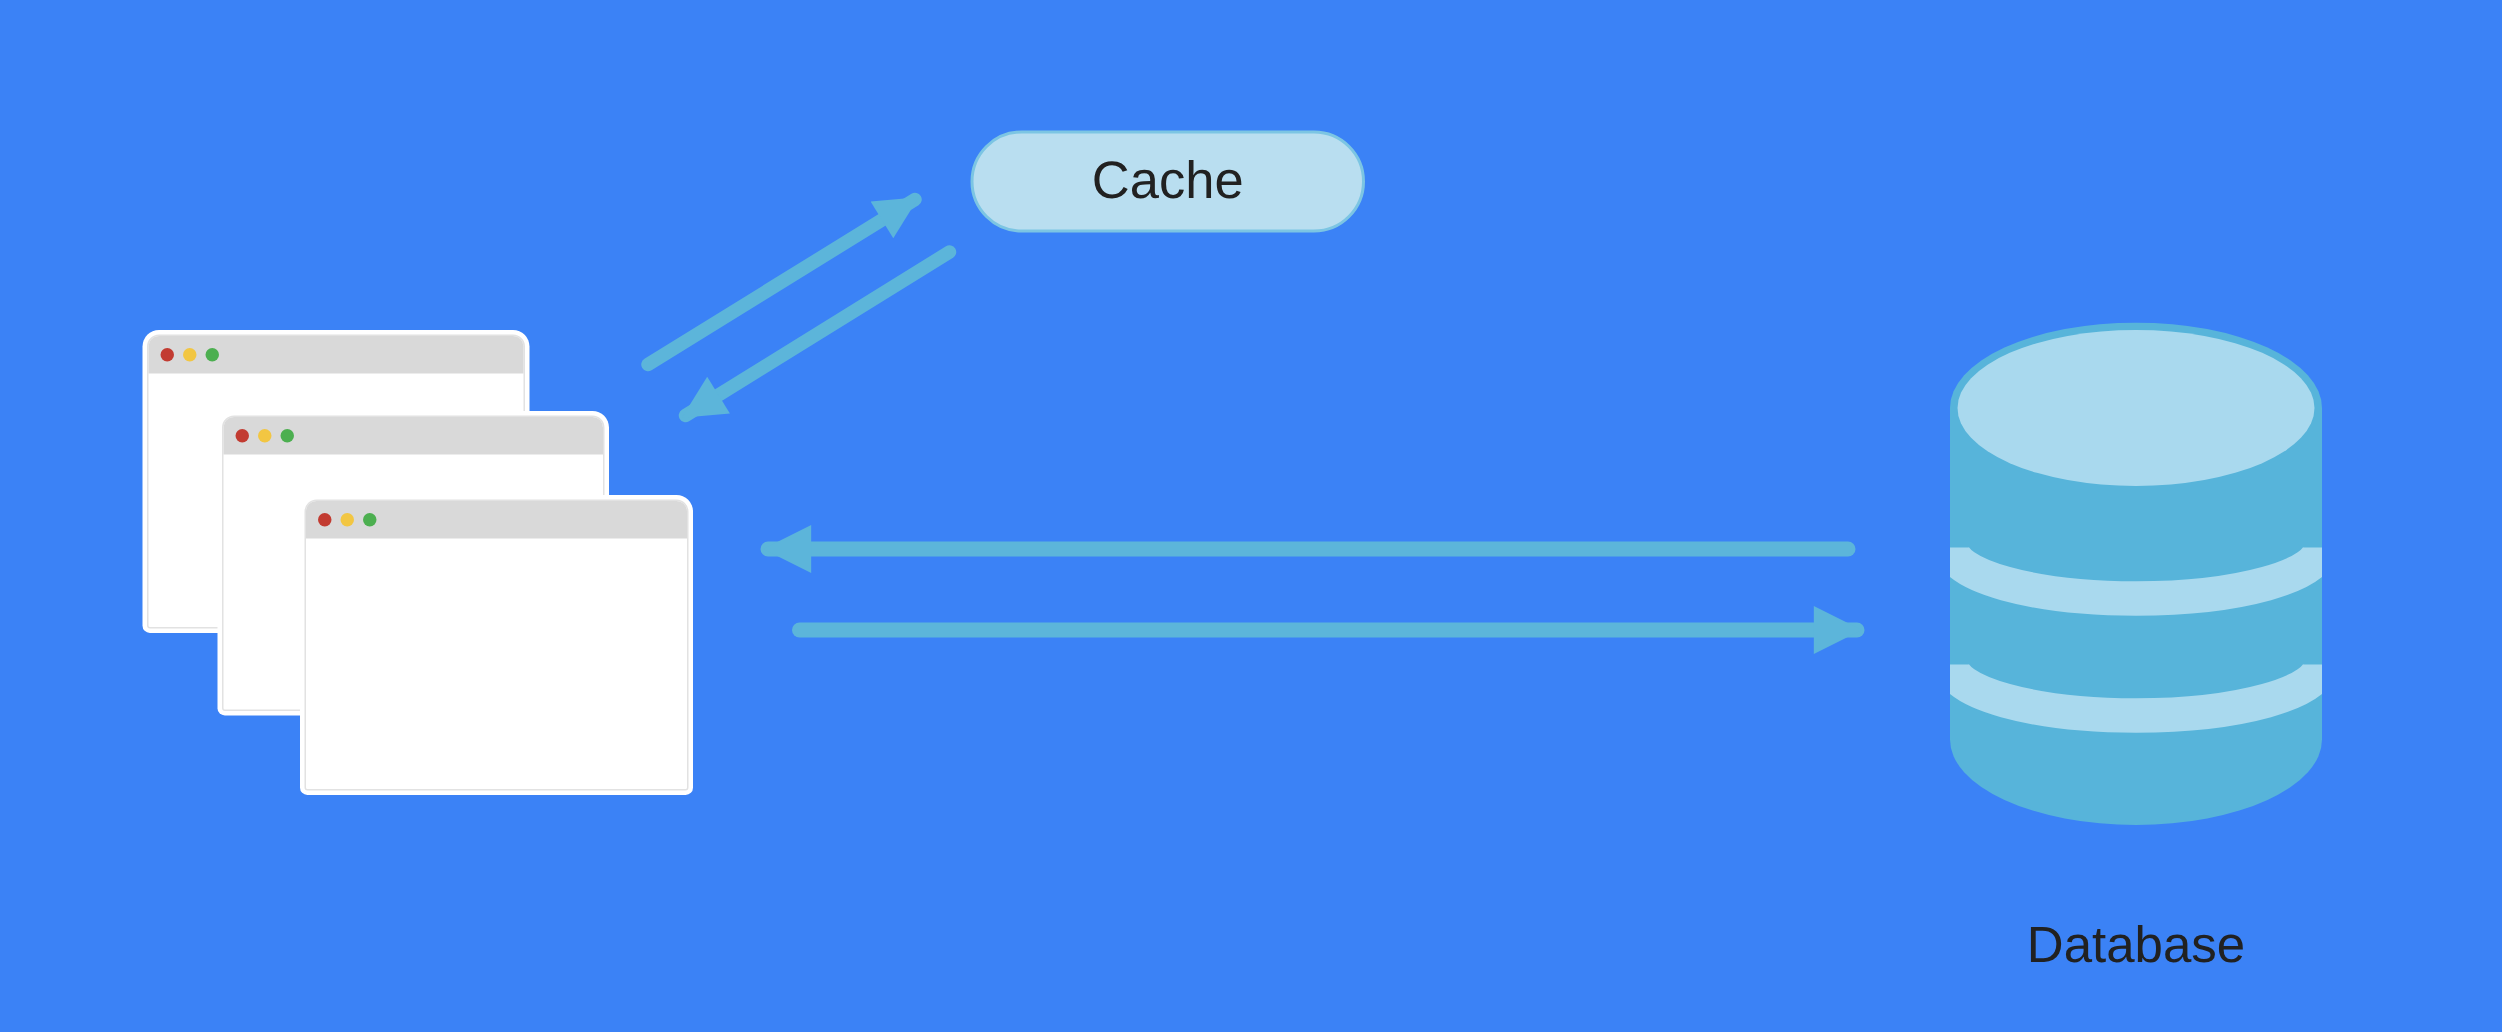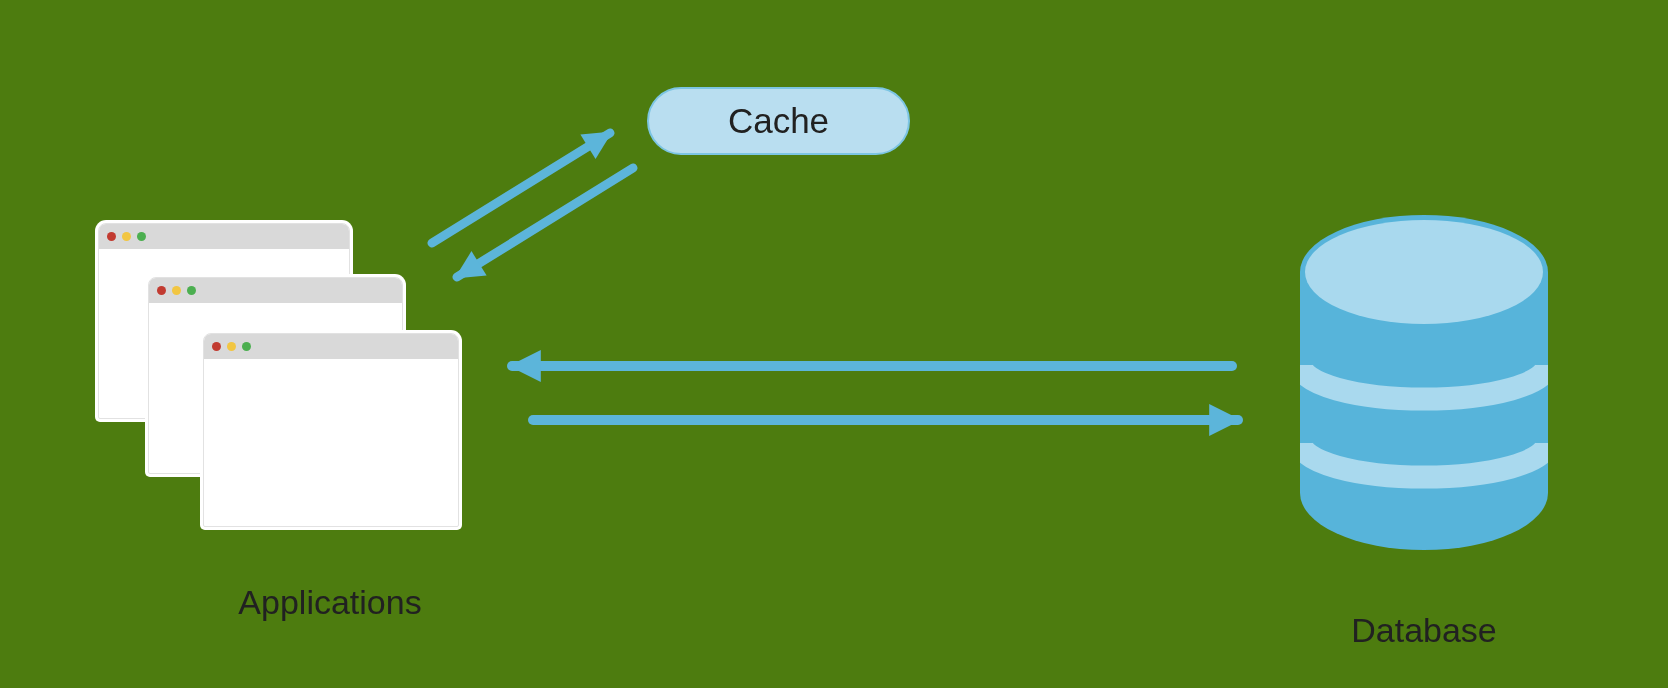--- a/index.html
+++ b/index.html
@@ -1,19 +1,19 @@
 <!DOCTYPE html>
 <html style="--arrow: #5cb5da; --db-body: #57b4da; --db-light: #a9d9ee; --cache-fill: #b9def0; --cache-border: #7cc5e3; --titlebar: #d9d9d9; --window-border: #e2e2e2; --dot-red: #c23b31; --dot-yellow: #f2c642; --dot-green: #4caf50; --label-text: #212121;"><head>
 <meta charset="utf-8">
 <style>
   html,body{margin:0;padding:0;background:#ffffff;}
   .canvas{
     position:relative;
     width:1668px;height:688px;
-    background:#4d7c0f;
+    background:#3b82f6;
     overflow:hidden;
     font-family:"Liberation Sans", sans-serif;
   }
   
   .arrows-layer{position:absolute;left:0;top:0;width:1668px;height:688px;}
   .arrow-line{
     stroke:var(--arrow,#5cb5da);
     fill:none;
     stroke-linecap:round;
   }
@@ -122,16 +122,15 @@
       </clipPath>
     </defs>
     <path class="db-body" d="M0,57 A124,57 0 0 1 248,57 L248,278 A124,57 0 0 1 0,278 Z"></path>
     <g clip-path="url(#dbclip)">
       <path class="db-band" d="M1,150 A123,34 0 0 0 247,150"></path>
       <path class="db-band" d="M1,228 A123,34 0 0 0 247,228"></path>
     </g>
     <ellipse class="db-light" cx="124" cy="57" rx="119" ry="52"></ellipse>
   </svg>
 
-  <div class="node-label label-applications">Applications</div>
   <div class="node-label label-database">Database</div>
 
 </div>
 
 </body></html>

